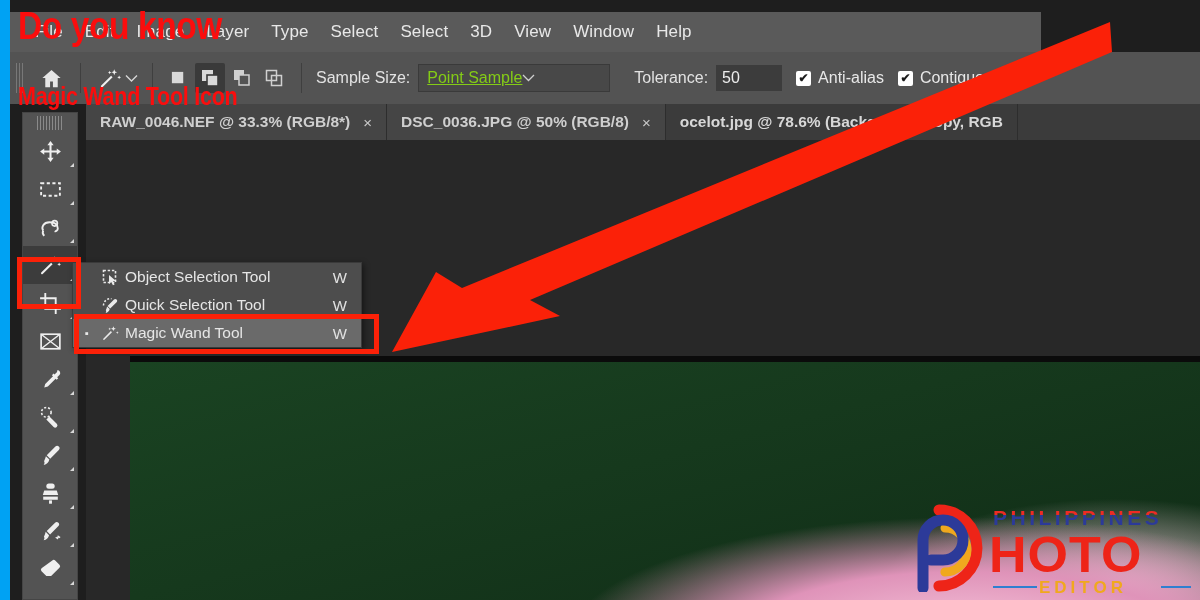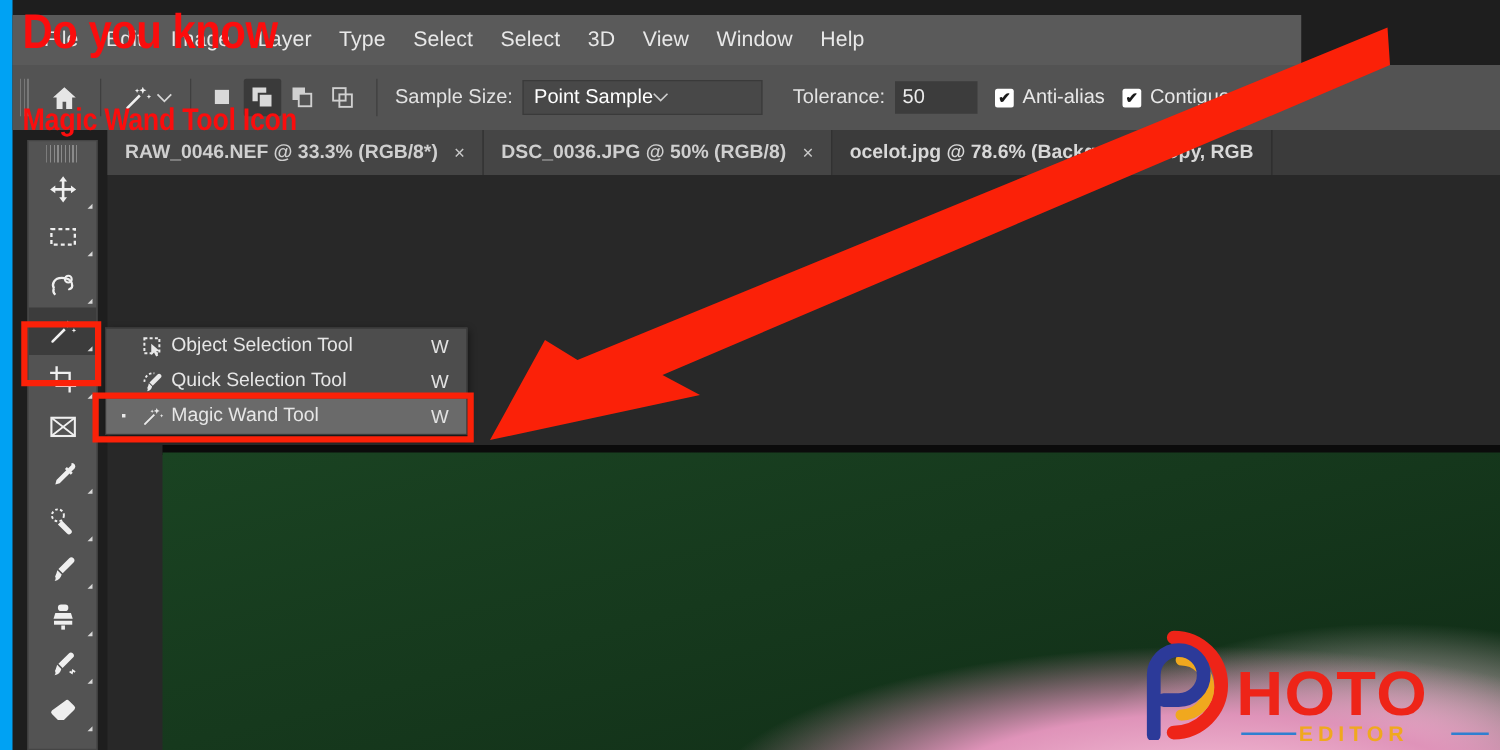--- a/index.html
+++ b/index.html
@@ -43,24 +43,24 @@
     color:#e6e6e6;
   }
   .chevron { color:#d6d6d6; font-size:13px; margin-left:-4px; margin-right:4px; }
   .sel-mode {
     width:30px; height:30px; display:flex; align-items:center; justify-content:center;
     margin-right:2px; border-radius:2px;
   }
   .sel-mode.active { background:#3a3a3a; }
   .opt-label { color:#e2e2e2; font-size:16px; margin:0 8px 0 4px; white-space:nowrap; }
   .opt-select {
-    background:#484848; border:1px solid #3a3a3a; color:#ffffff;
+    background:#484848; border:1px solid #3a3a3a; color:#84cc16;
     height:28px; width:192px; font-size:16px;
     display:flex; align-items:center; justify-content:flex-start;
-    padding:0 8px; position:relative;
+    padding:0 8px; position:relative;text-decoration:underline;
   }
   .opt-input {
     background:#3c3c3c; border:none; color:#ececec; height:26px; width:66px;
     font-size:16px; padding:0 6px; display:flex; align-items:center;
   }
   .cbox-wrap { display:flex; align-items:center; margin-left:14px; white-space:nowrap; }
   .cbox {
     width:15px; height:15px; background:#ffffff; border-radius:2px;
     display:flex; align-items:center; justify-content:center;
     color:#1a1a1a; font-size:12px; font-weight:bold; margin-right:7px;
@@ -113,21 +113,21 @@
       radial-gradient(ellipse 40% 70% at 92% 96%, #f7d4e2 0%, rgba(240,180,205,0) 55%),
       linear-gradient(165deg,#1a4322 0%,#16391d 45%,#102c16 100%);
   }
   #photo-top-edge {
     position:absolute; left:44px; top:216px; width:1070px; height:8px;
     background:#0b0b0b;
   }
 
   
   #flyout {
-    position:absolute; left:84px; top:262px; width:290px;
+    position:absolute; left:72px; top:262px; width:290px;
     background:#4d4d4d; border:1px solid #3a3a3a;
     box-shadow:2px 2px 6px rgba(0,0,0,.45);
   }
   .fly-row {
     height:28px; display:flex; align-items:center;
     color:#e6e6e6; font-size:15.5px; padding-left:6px;
   }
   .fly-row.selected { background:#6a6a6a; }
   .fly-bullet {
     width:16px; display:flex; align-items:center; justify-content:center;
@@ -427,17 +427,18 @@
 
 <div class="anno-text" id="anno-title">Do you know</div>
 <div class="anno-text" id="anno-sub">Magic Wand Tool Icon</div>
 
 <div id="logo">
   <svg id="logo-mark" viewBox="0 0 92 88">
     <path d="M46 6 A38 38 0 1 1 45.9 82" stroke="#ee2418" stroke-width="11" fill="none" stroke-linecap="round"></path>
     <path d="M52 24 A22 22 0 1 1 51.9 68" stroke="#f0a81e" stroke-width="9" fill="none" stroke-linecap="round"></path>
     <path d="M30 84 L30 36 A20 20 0 1 1 50 56 L38 56" stroke="#2c3a99" stroke-width="11" fill="none" stroke-linecap="round" stroke-linejoin="round"></path>
   </svg>
+  <div class="logo-word" id="logo-philippines">PHILIPPINES</div>
   <div class="logo-word" id="logo-hoto">HOTO</div>
   <div class="logo-rule" id="rule-l"></div>
   <div class="logo-word" id="logo-editor">EDITOR</div>
   <div class="logo-rule" id="rule-r"></div>
 </div>
 
 </body></html>

